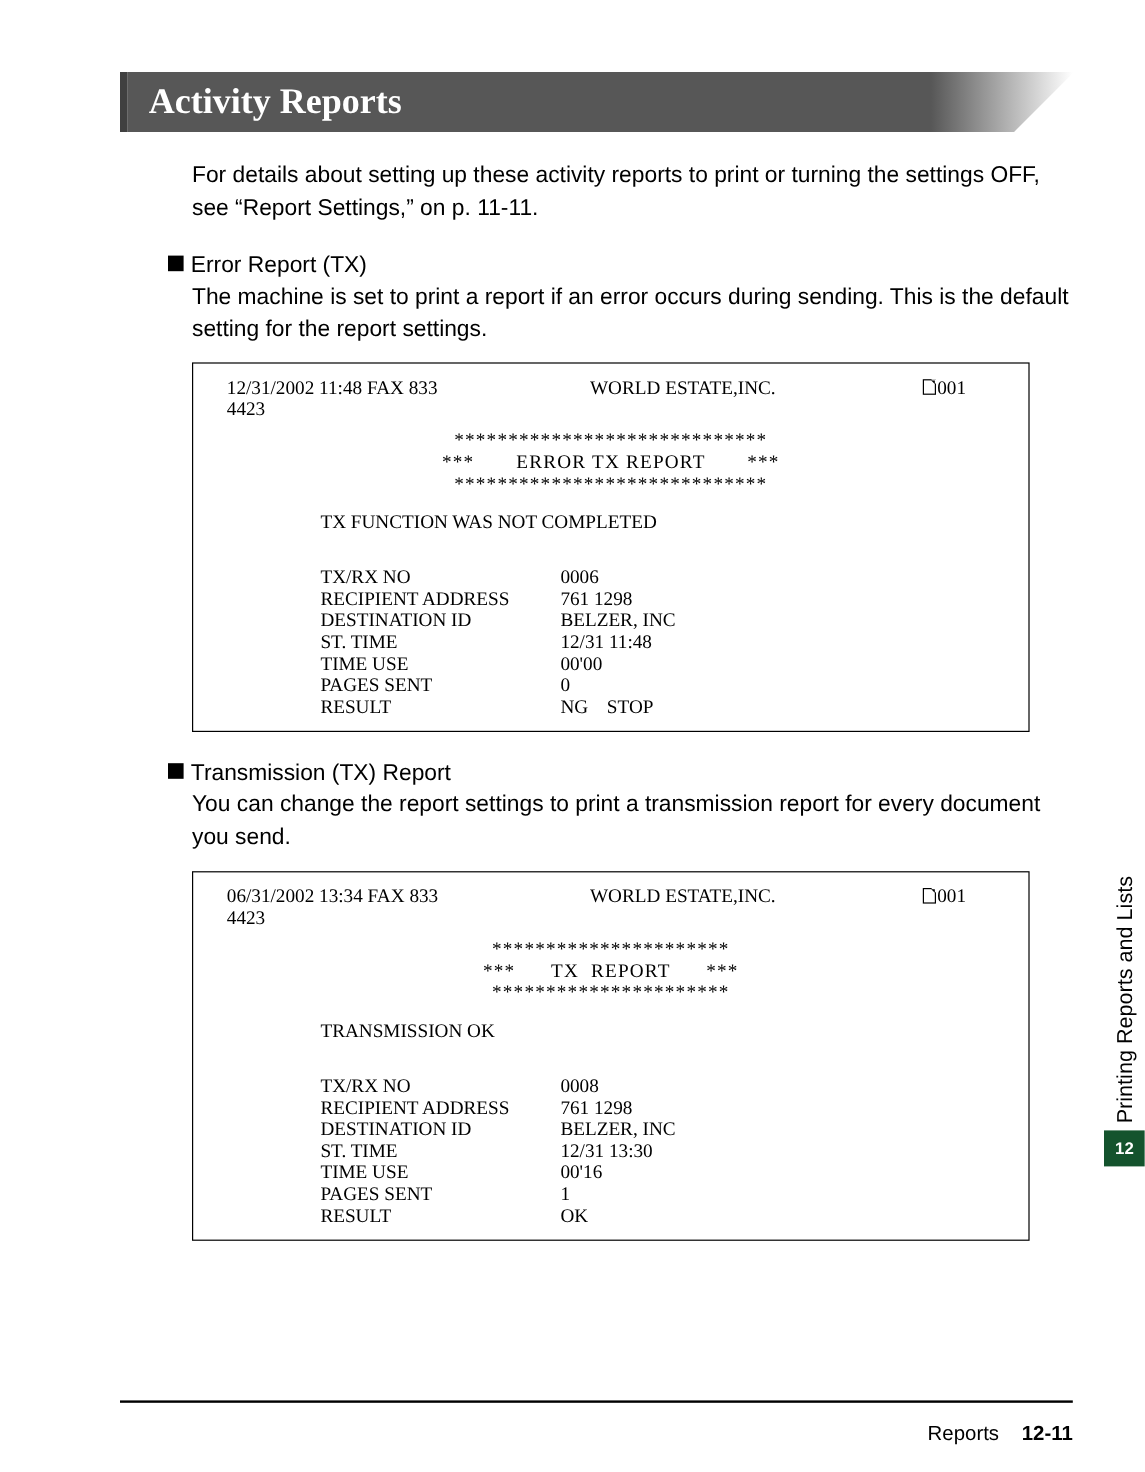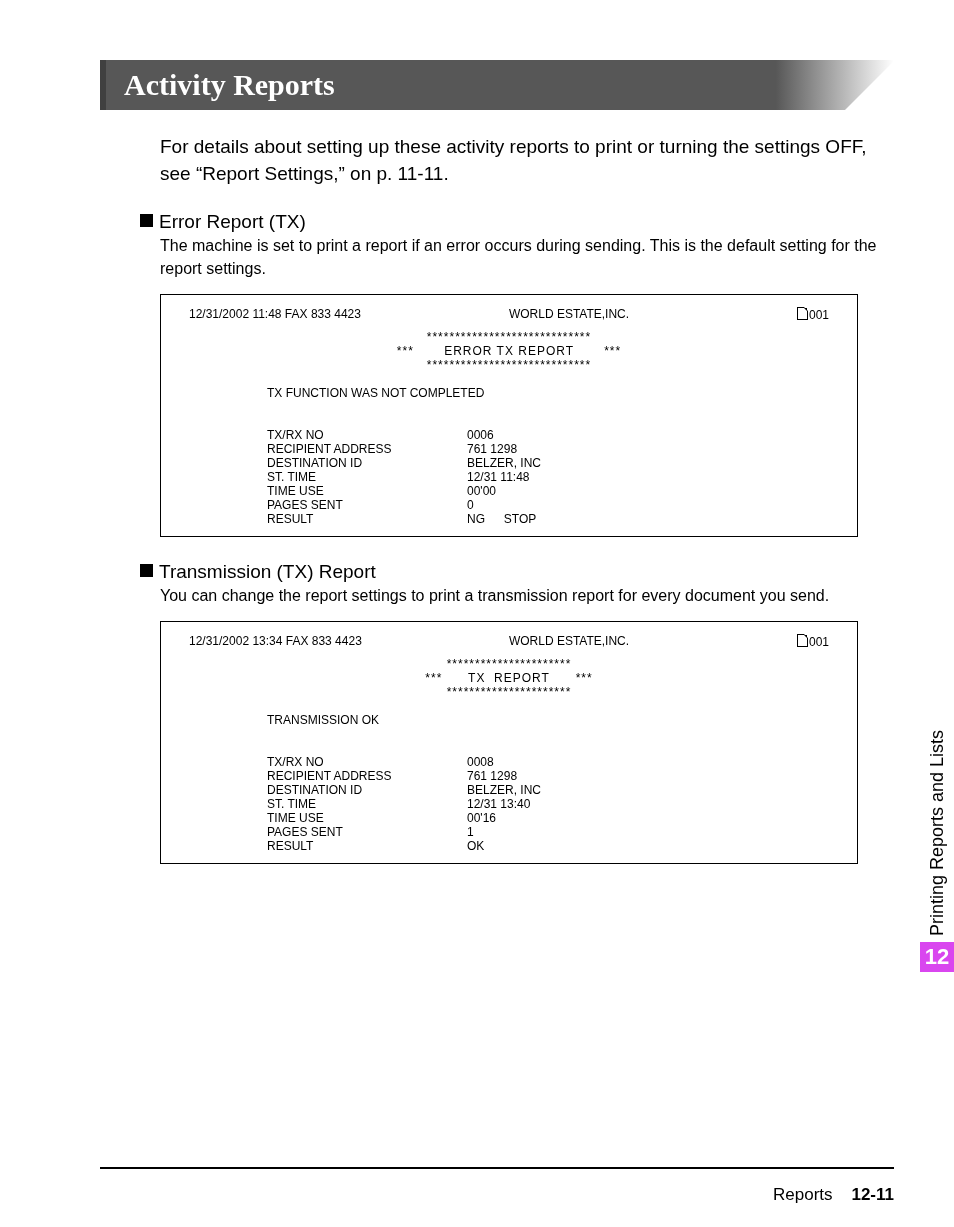--- a/index.html
+++ b/index.html
@@ -55,29 +55,29 @@
     font-size: 15px;
     display: inline-block;
     width: 13px;
     height: 13px;
     background: #000;
     margin-right: 6px;
     vertical-align: 1px;
   }
   .sub-desc {
     margin: 2px 0 14px 60px;
-    font-size: 16px;
+    font-size: 19px;
     line-height: 1.4;
   }
   .report-box {
     border: 1px solid #000;
     margin: 0 0 0 60px;
     padding: 12px 28px 10px 28px;
-    font-family: Liberation Sans, sans-serif;
-    font-size: 12px;
+    font-family: Liberation Serif, serif;
+    font-size: 16px;
     width: 640px;
   }
   .rpt-header {
     display: flex;
     justify-content: space-between;
     margin-bottom: 8px;
   }
   .rpt-center {
     text-align: center;
     letter-spacing: 1px;
@@ -112,24 +112,24 @@
     flex-direction: column;
     align-items: center;
   }
   .page-tab-label {
     writing-mode: vertical-rl;
     transform: rotate(180deg);
     font-size: 18px;
     margin-bottom: 6px;
   }
   .page-tab-num {
-    background: #d946ef;
+    background: #14532d;
     color: #fff;
     font-weight: bold;
-    font-size: 22px;
+    font-size: 14px;
     width: 34px;
     height: 30px;
     display: flex;
     align-items: center;
     justify-content: center;
   }
   hr.footer-rule {
     border: none;
     border-top: 2px solid #000;
     margin: 0 0 8px 0;
@@ -142,21 +142,21 @@
     position: absolute;
     bottom: 22px;
     right: 60px;
     font-size: 17px;
   }
   .footer b {
     font-weight: bold;
   }
   .rpt-header .hcol-left { width: 180px; }
   .rpt-header .hcol-mid  { flex: 1; text-align: center; }
-  .rpt-header .hcol-right { width: 60px; text-align: right; }
+  .rpt-header .hcol-right { width: 60px; text-align: left; }
   .page-icon {
     display: inline-block;
     width: 9px;
     height: 11px;
     border: 1px solid #000;
     margin-right: 1px;
     vertical-align: -1px;
     position: relative;
   }
   .page-icon::before {
@@ -243,21 +243,21 @@
       </div>
   </div>
 
   <div class="sub-head">
     <span class="sq"></span><span>Transmission (TX) Report</span>
   </div>
   <div class="sub-desc">You can change the report settings to print a transmission report for every document you send.</div>
 
   <div class="report-box">
     <div class="rpt-header">
-      <div class="hcol-left">12/31/2002    13:34    FAX  833  4423</div>
+      <div class="hcol-left">06/31/2002    13:34    FAX  833  4423</div>
       <div class="hcol-mid">WORLD  ESTATE,INC.</div>
       <div class="hcol-right">
         <span class="page-icon"></span><span>001</span>
       </div>
     </div>
     <div class="rpt-center">
       <div>**********************</div>
       <div>***      TX  REPORT      ***</div>
       <div>**********************</div>
     </div>
@@ -270,21 +270,21 @@
         <div class="rpt-row">
           <span class="col1">RECIPIENT ADDRESS</span>
           <span class="col2">761  1298</span>
         </div>
         <div class="rpt-row">
           <span class="col1">DESTINATION ID</span>
           <span class="col2">BELZER, INC</span>
         </div>
         <div class="rpt-row">
           <span class="col1">ST.  TIME</span>
-          <span class="col2">12/31   13:40</span>
+          <span class="col2">12/31   13:30</span>
         </div>
         <div class="rpt-row">
           <span class="col1">TIME USE</span>
           <span class="col2">00'16</span>
         </div>
         <div class="rpt-row">
           <span class="col1">PAGES  SENT</span>
           <span class="col2">    1</span>
         </div>
         <div class="rpt-row">

